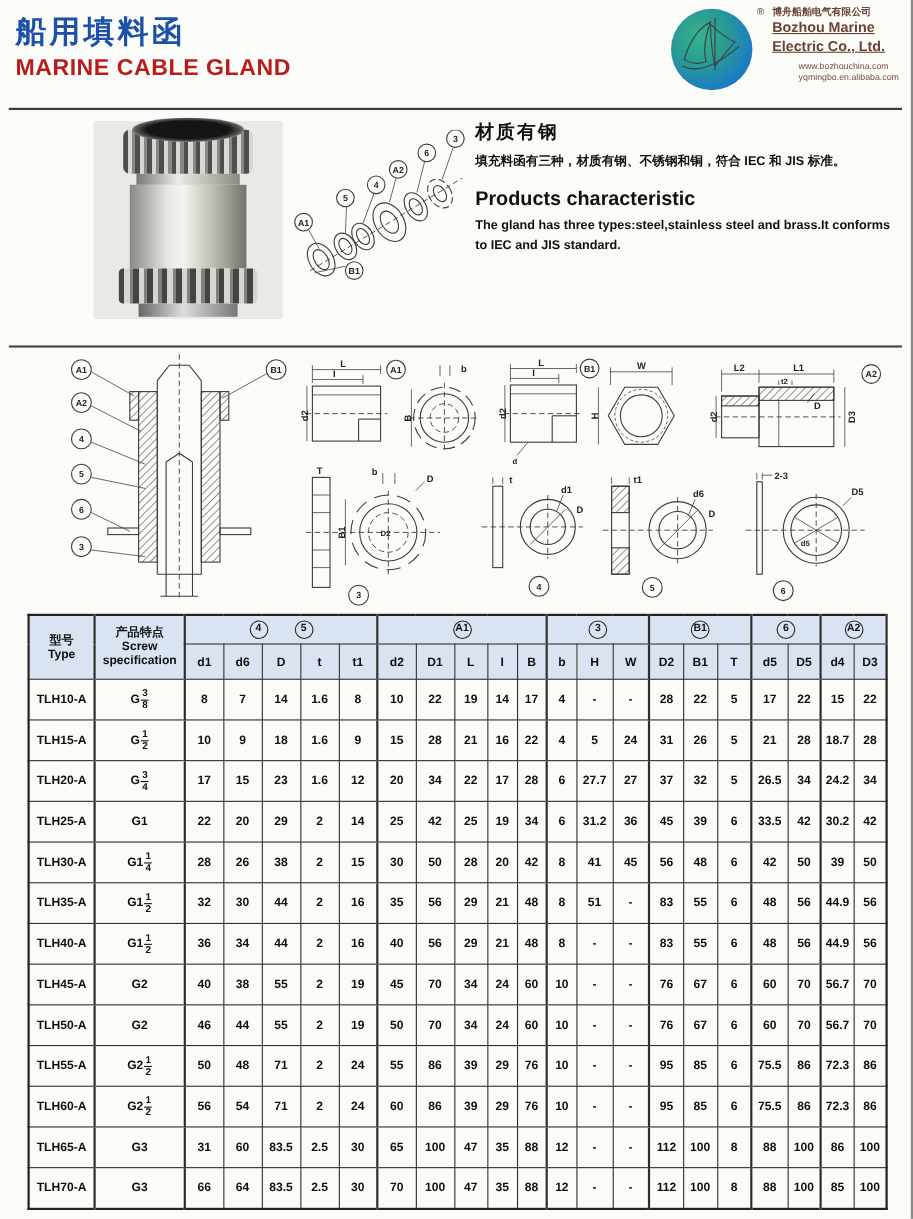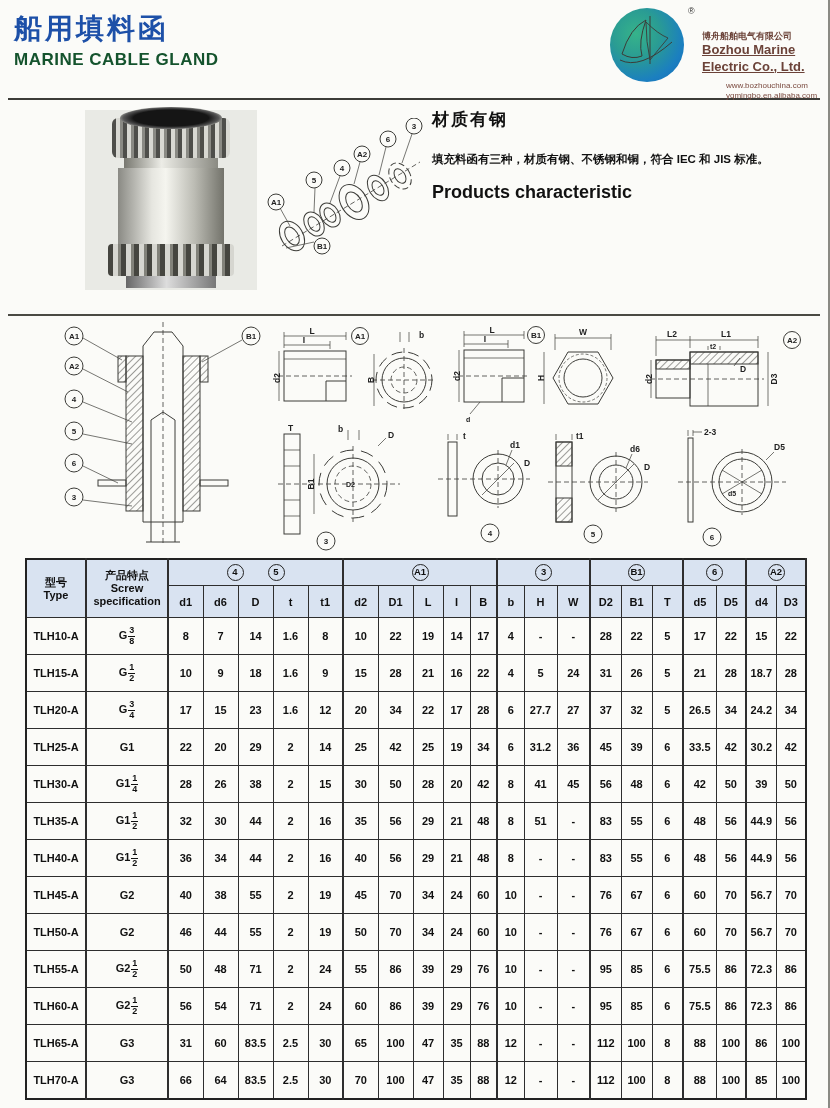--- a/index.html
+++ b/index.html
@@ -4,26 +4,26 @@
 <style>
   html,body{margin:0;padding:0;}
   body{width:830px;height:1108px;overflow:hidden;background:#fbfbf8;
        font-family:"Liberation Sans",sans-serif;color:#111;position:relative;
        border-right:2px solid #8a8a84;box-sizing:border-box;}
   .page{position:relative;width:100%;height:100%;}
 
   
   .hdr{height:98px;padding:10px 14px 0 14px;box-sizing:border-box;position:relative;}
   .title-cn{font-size:28px;font-weight:bold;color:#1d50a8;letter-spacing:3px;}
-  .title-en{font-size:17px;font-weight:bold;color:#14532d;margin-top:2px;letter-spacing:.5px;}
+  .title-en{font-size:21px;font-weight:bold;color:#b91c1c;margin-top:2px;letter-spacing:.5px;}
   .logo{position:absolute;right:18px;top:6px;width:200px;height:86px;}
   .logo-ball{position:absolute;left:0;top:2px;width:74px;height:74px;border-radius:50%;
              background:radial-gradient(circle at 35% 35%, #36b38a 0%, #2a9c93 35%, #1b7fc0 70%, #1668b4 100%);}
   .logo-reg{position:absolute;left:78px;top:0;font-size:9px;color:#333;}
-  .logo-text{position:absolute;left:92px;top:25px;line-height:1.25;}
+  .logo-text{position:absolute;left:92px;top:0;line-height:1.25;}
   .lt-cn{font-size:9px;font-weight:bold;color:#6b4238;}
   .lt-en{font-size:13px;font-weight:bold;color:#6b4238;margin-bottom:6px;text-decoration:underline;}
   .lt-web{font-size:8px;color:#7a4a3f;margin-left:24px;}
   .rule{border:0;border-top:2px solid #3c3c38;margin:0 8px;}
   .rule2{border-top:2px solid #4a4a44;}
 
   
   .products{height:214px;position:relative;}
   .photo{position:absolute;left:85px;top:10px;width:172px;height:180px;background:#e9eae5;}
   .g-top{width:118px;height:40px;margin:8px auto 0;border-radius:6px;position:relative;
@@ -32,21 +32,21 @@
          background:radial-gradient(ellipse at center,#151515 52%,#555 66%,#a8a8a2 74%,#777 80%);}
   .g-neck{width:94px;height:10px;margin:0 auto;background:linear-gradient(90deg,#77776f,#ecece6 40%,#8a8a82);}
   .g-body{width:106px;height:76px;margin:0 auto;
          background:linear-gradient(90deg,#8a8a84,#e6e6e0 32%,#f5f5ef 45%,#bcbcb4 72%,#73736b);}
   .g-bot{width:126px;height:32px;margin:0 auto;border-radius:4px;
          background:repeating-linear-gradient(90deg,#45453f 0 5px,#d6d6d0 5px 10px,#82827a 10px 13px);}
   .g-flange{width:90px;height:12px;margin:0 auto;background:linear-gradient(90deg,#666,#ddd 45%,#777);}
   .exploded{position:absolute;left:262px;top:18px;}
   .features{position:absolute;left:432px;top:8px;width:388px;}
   .feat-h-cn{font-size:17px;font-weight:bold;letter-spacing:2px;}
-  .feat-p-cn{font-size:11.5px;font-weight:bold;margin-top:20px;line-height:1.5;}
+  .feat-p-cn{font-size:11.5px;font-weight:bold;margin-top:8px;line-height:1.5;}
   .feat-h-en{font-size:18px;font-weight:bold;margin-top:14px;}
   .feat-p-en{font-size:11.5px;font-weight:bold;margin-top:6px;line-height:1.5;}
 
   
   .drawings{height:237px;position:relative;}
   .drawings svg{position:absolute;overflow:visible;}
   svg line,svg path,svg rect,svg circle,svg ellipse,svg polygon,svg polyline{stroke:#3c3c38;fill:none;stroke-width:1;}
   svg .dash{stroke-dasharray:5 3;stroke-width:.8;}
   svg .thin{stroke-width:.7;}
   svg .hatchf{fill:url(#hx);}
@@ -161,20 +161,21 @@
       <circle cx="152" cy="8" r="8" class="balloon"></circle>
         <text class="bl" x="152" y="11">3</text>
       <circle cx="60" cy="128" r="8" class="balloon"></circle>
         <text class="bl" x="60" y="131">B1</text>
     </svg>
 
     <div class="features">
       <div class="feat-h-cn">材质有钢</div>
       <div class="feat-p-cn">填充料函有三种，材质有钢、不锈钢和铜，符合 IEC 和 JIS 标准。</div>
       <div class="feat-h-en">Products characteristic</div>
+      <div class="feat-p-en">The gland has three types:steel,stainless steel and brass.It conforms to IEC and JIS standard.</div>
     </div>
   </div>
 
   <hr class="rule rule2">
 
   <div class="drawings">
 
     <svg style="left:58px;top:4px" width="215" height="228" viewBox="0 0 215 228">
       <line x1="105" y1="2" x2="105" y2="224" class="dash"></line>
       <path d="M85,26 L96,12 L114,12 L125,26"></path>

